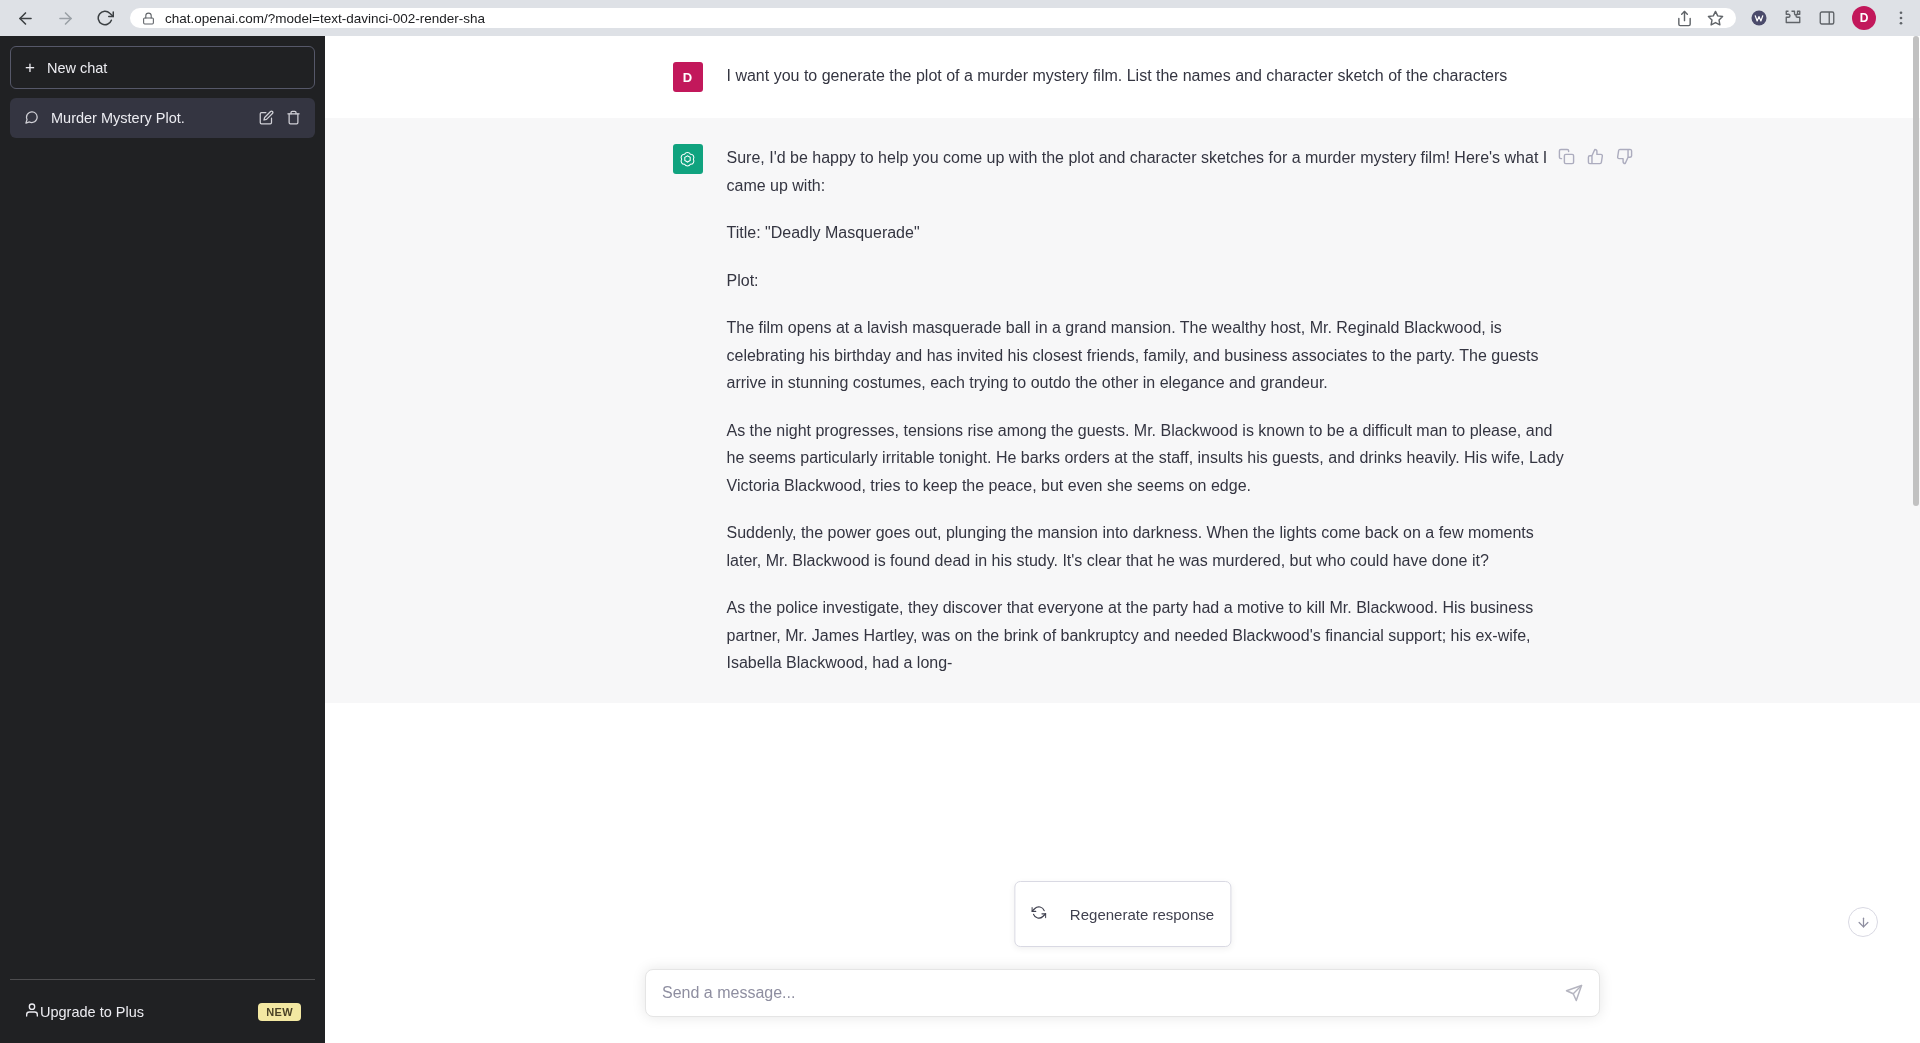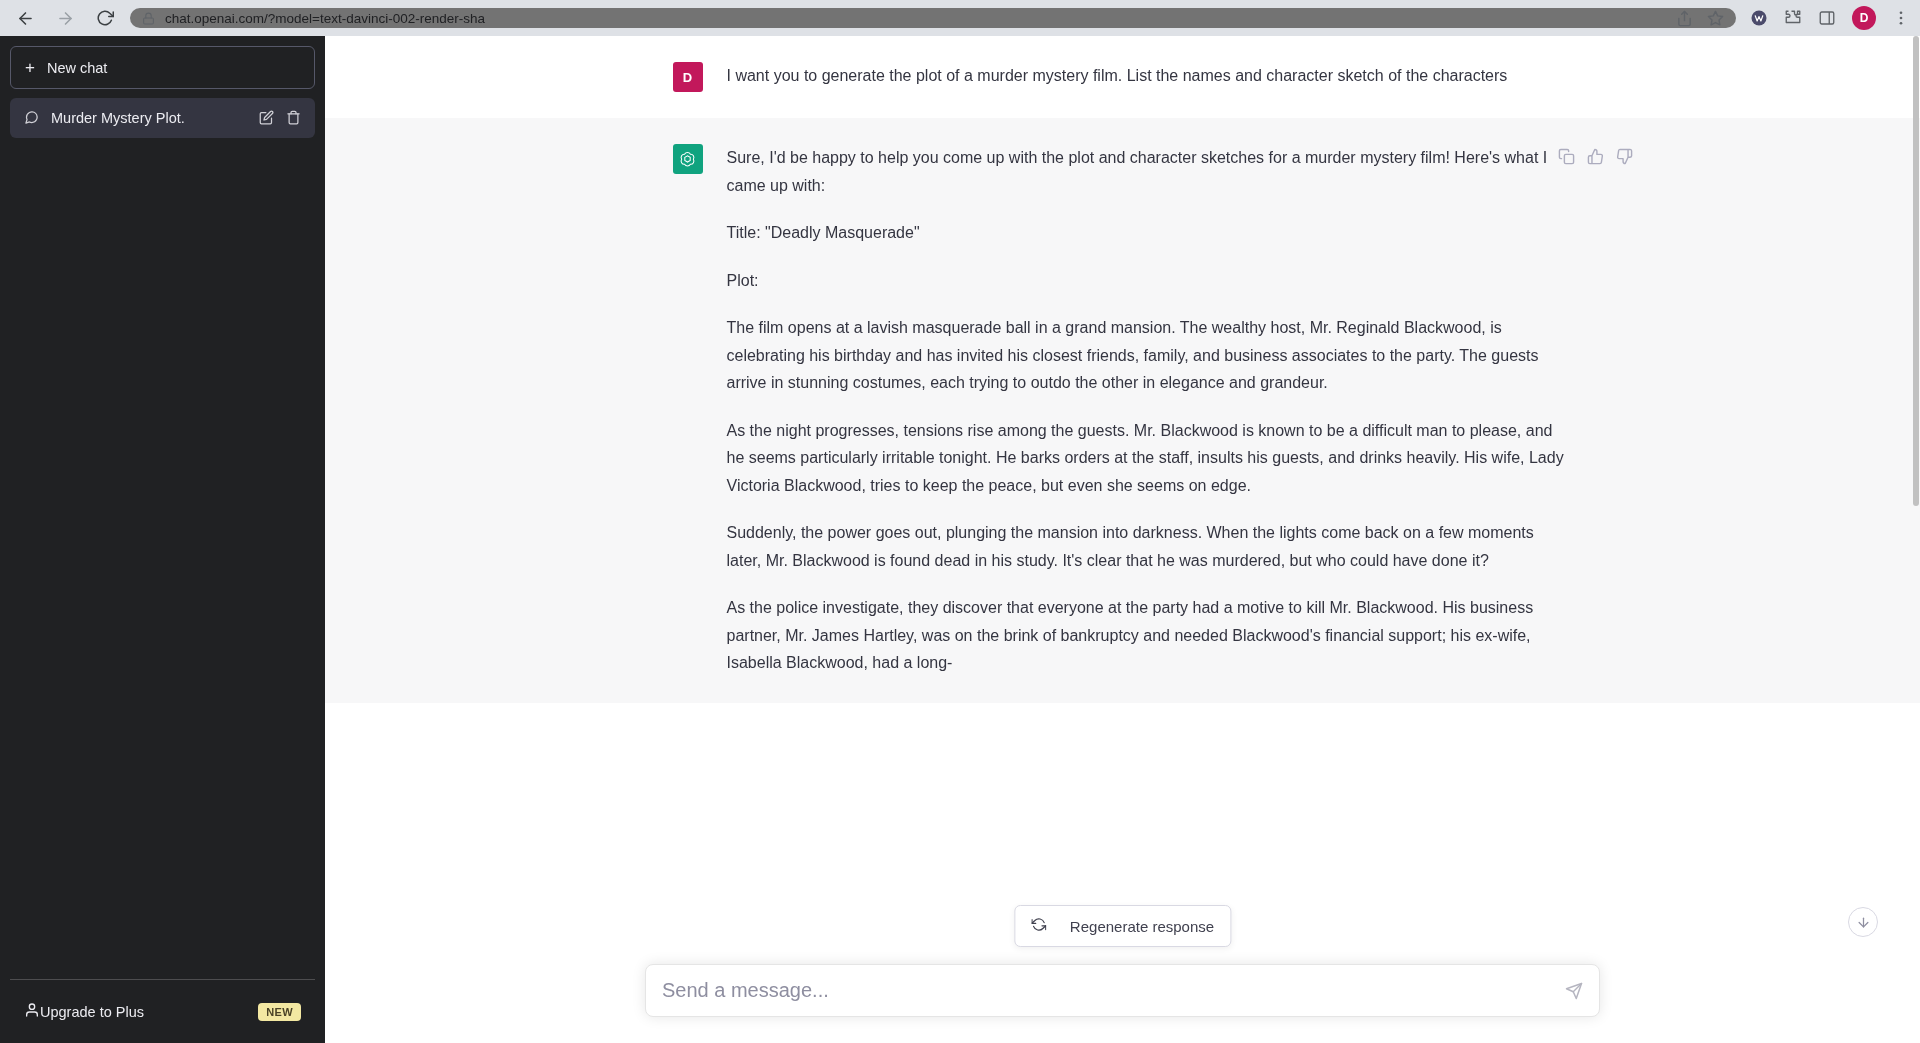--- a/index.html
+++ b/index.html
@@ -23,21 +23,21 @@
     width: 30px; height: 30px;
     display: flex; align-items: center; justify-content: center;
     border-radius: 50%;
     color: #3c4043;
     flex: 0 0 auto;
   }
   .nav-btn svg { display: block; }
   .omnibox {
     flex: 1 1 auto;
     height: 20px;
-    background: #737373;
+    background: #ffffff;
     border-radius: 14px;
     display: flex;
     align-items: center;
     padding: 0 12px;
     gap: 10px;
     min-width: 0;
   }
   .omnibox .url {
     font-size: 13.5px;
     color: #202124;
@@ -171,21 +171,21 @@
 
   
   .regen {
     position: absolute;
     left: 50%;
     transform: translateX(-50%);
     bottom: 96px;
     background: #ffffff;
     border: 1px solid #d9d9e3;
     border-radius: 6px;
-    padding: 11px 16px;
+    padding: 23px 16px;
     display: flex; align-items: center; gap: 24px;
     font-size: 15px;
     color: #40414f;
     box-shadow: 0 2px 6px rgba(0,0,0,.06);
     cursor: pointer;
     z-index: 5;
   }
 
   
   .scroll-btn {
@@ -218,21 +218,21 @@
     border-radius: 8px;
     box-shadow: 0 0 14px rgba(0,0,0,.10);
     display: flex;
     align-items: center;
     padding: 14px 16px;
   }
   .composer input {
     flex: 1 1 auto;
     border: none;
     outline: none;
-    font-size: 20px;
+    font-size: 16px;
     font-family: "Liberation Sans", sans-serif;
     color: #343541;
     background: transparent;
   }
   .composer input::placeholder { color: #8e8ea0; }
   .send-icon { color: #b5b5c0; display: flex; align-items: center; cursor: pointer; }
 
   
   .page-scrollbar {
     position: absolute;

